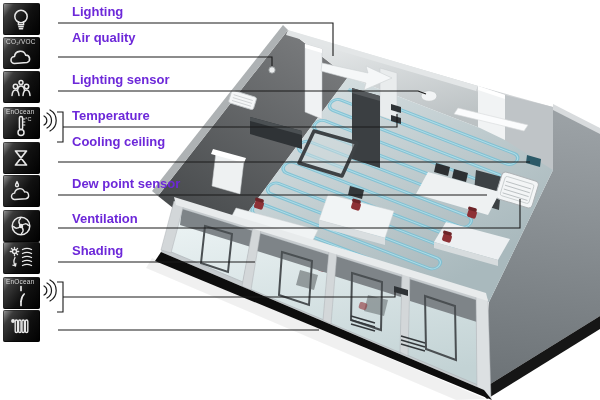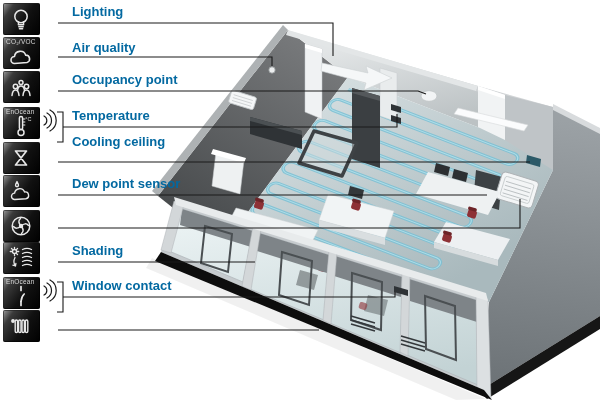--- a/index.html
+++ b/index.html
@@ -6,21 +6,21 @@
   .stage{position:relative;width:600px;height:400px;background:#fff;overflow:hidden;
          font-family:"Liberation Sans",sans-serif;}
   .scene{position:absolute;left:0;top:0;width:600px;height:400px;}
   .tile{position:absolute;left:3px;width:37px;height:32px;border-radius:2px;
         background:linear-gradient(125deg,#9c9c9c 0%,#3a3a3a 20%,#111 55%,#000 100%);
         box-shadow:inset 0 0 0 1px rgba(0,0,0,.55), inset 1px 1px 0 rgba(255,255,255,.18);}
   .tile svg{position:absolute;left:5px;top:3px;}
   .tile.cap svg{top:7px;}
   .tile .caption{position:absolute;left:3px;top:1px;width:33px;font-size:6.5px;line-height:7px;
         color:#d8d8d8;letter-spacing:.2px;white-space:nowrap;}
-  .lbl{position:absolute;left:72px;width:140px;font-size:13px;font-weight:600;color:#0369a1;
+  .lbl{position:absolute;left:72px;width:140px;font-size:13px;font-weight:600;color:#6d28d9;
        line-height:16px;white-space:nowrap;}
 </style>
 </head>
 <body>
 
 <div class="stage">
 
   <svg class="scene" viewBox="0 0 600 400">
     <defs>
       <linearGradient id="gradLeft" gradientUnits="userSpaceOnUse" x1="300" y1="40" x2="180" y2="230">
@@ -279,21 +279,21 @@
     <svg width="26" height="26" viewBox="0 0 26 26" fill="none" stroke="#e8e8e8" stroke-width="1.4" stroke-linecap="round">
       <rect x="7.2" y="7" width="2.4" height="12.5" rx="1.2"></rect>
       <rect x="10.6" y="7" width="2.4" height="12.5" rx="1.2"></rect>
       <rect x="14" y="7" width="2.4" height="12.5" rx="1.2"></rect>
       <rect x="17.4" y="7" width="2.4" height="12.5" rx="1.2"></rect>
       <circle cx="5" cy="8" r="1.2" fill="#e8e8e8"></circle>
     </svg>
   </div>
 
   <div class="lbl" style="top:4px">Lighting</div>
-  <div class="lbl" style="top:40px">Air quality</div>
-  <div class="lbl" style="top:72px">Occupancy point</div>
+  <div class="lbl" style="top:30px">Air quality</div>
+  <div class="lbl" style="top:72px">Lighting sensor</div>
   <div class="lbl" style="top:108px">Temperature</div>
   <div class="lbl" style="top:134px">Cooling ceiling</div>
   <div class="lbl" style="top:176px">Dew point sensor</div>
+  <div class="lbl" style="top:211px">Ventilation</div>
   <div class="lbl" style="top:243px">Shading</div>
-  <div class="lbl" style="top:278px">Window contact</div>
 
 </div>
 
 </body></html>

